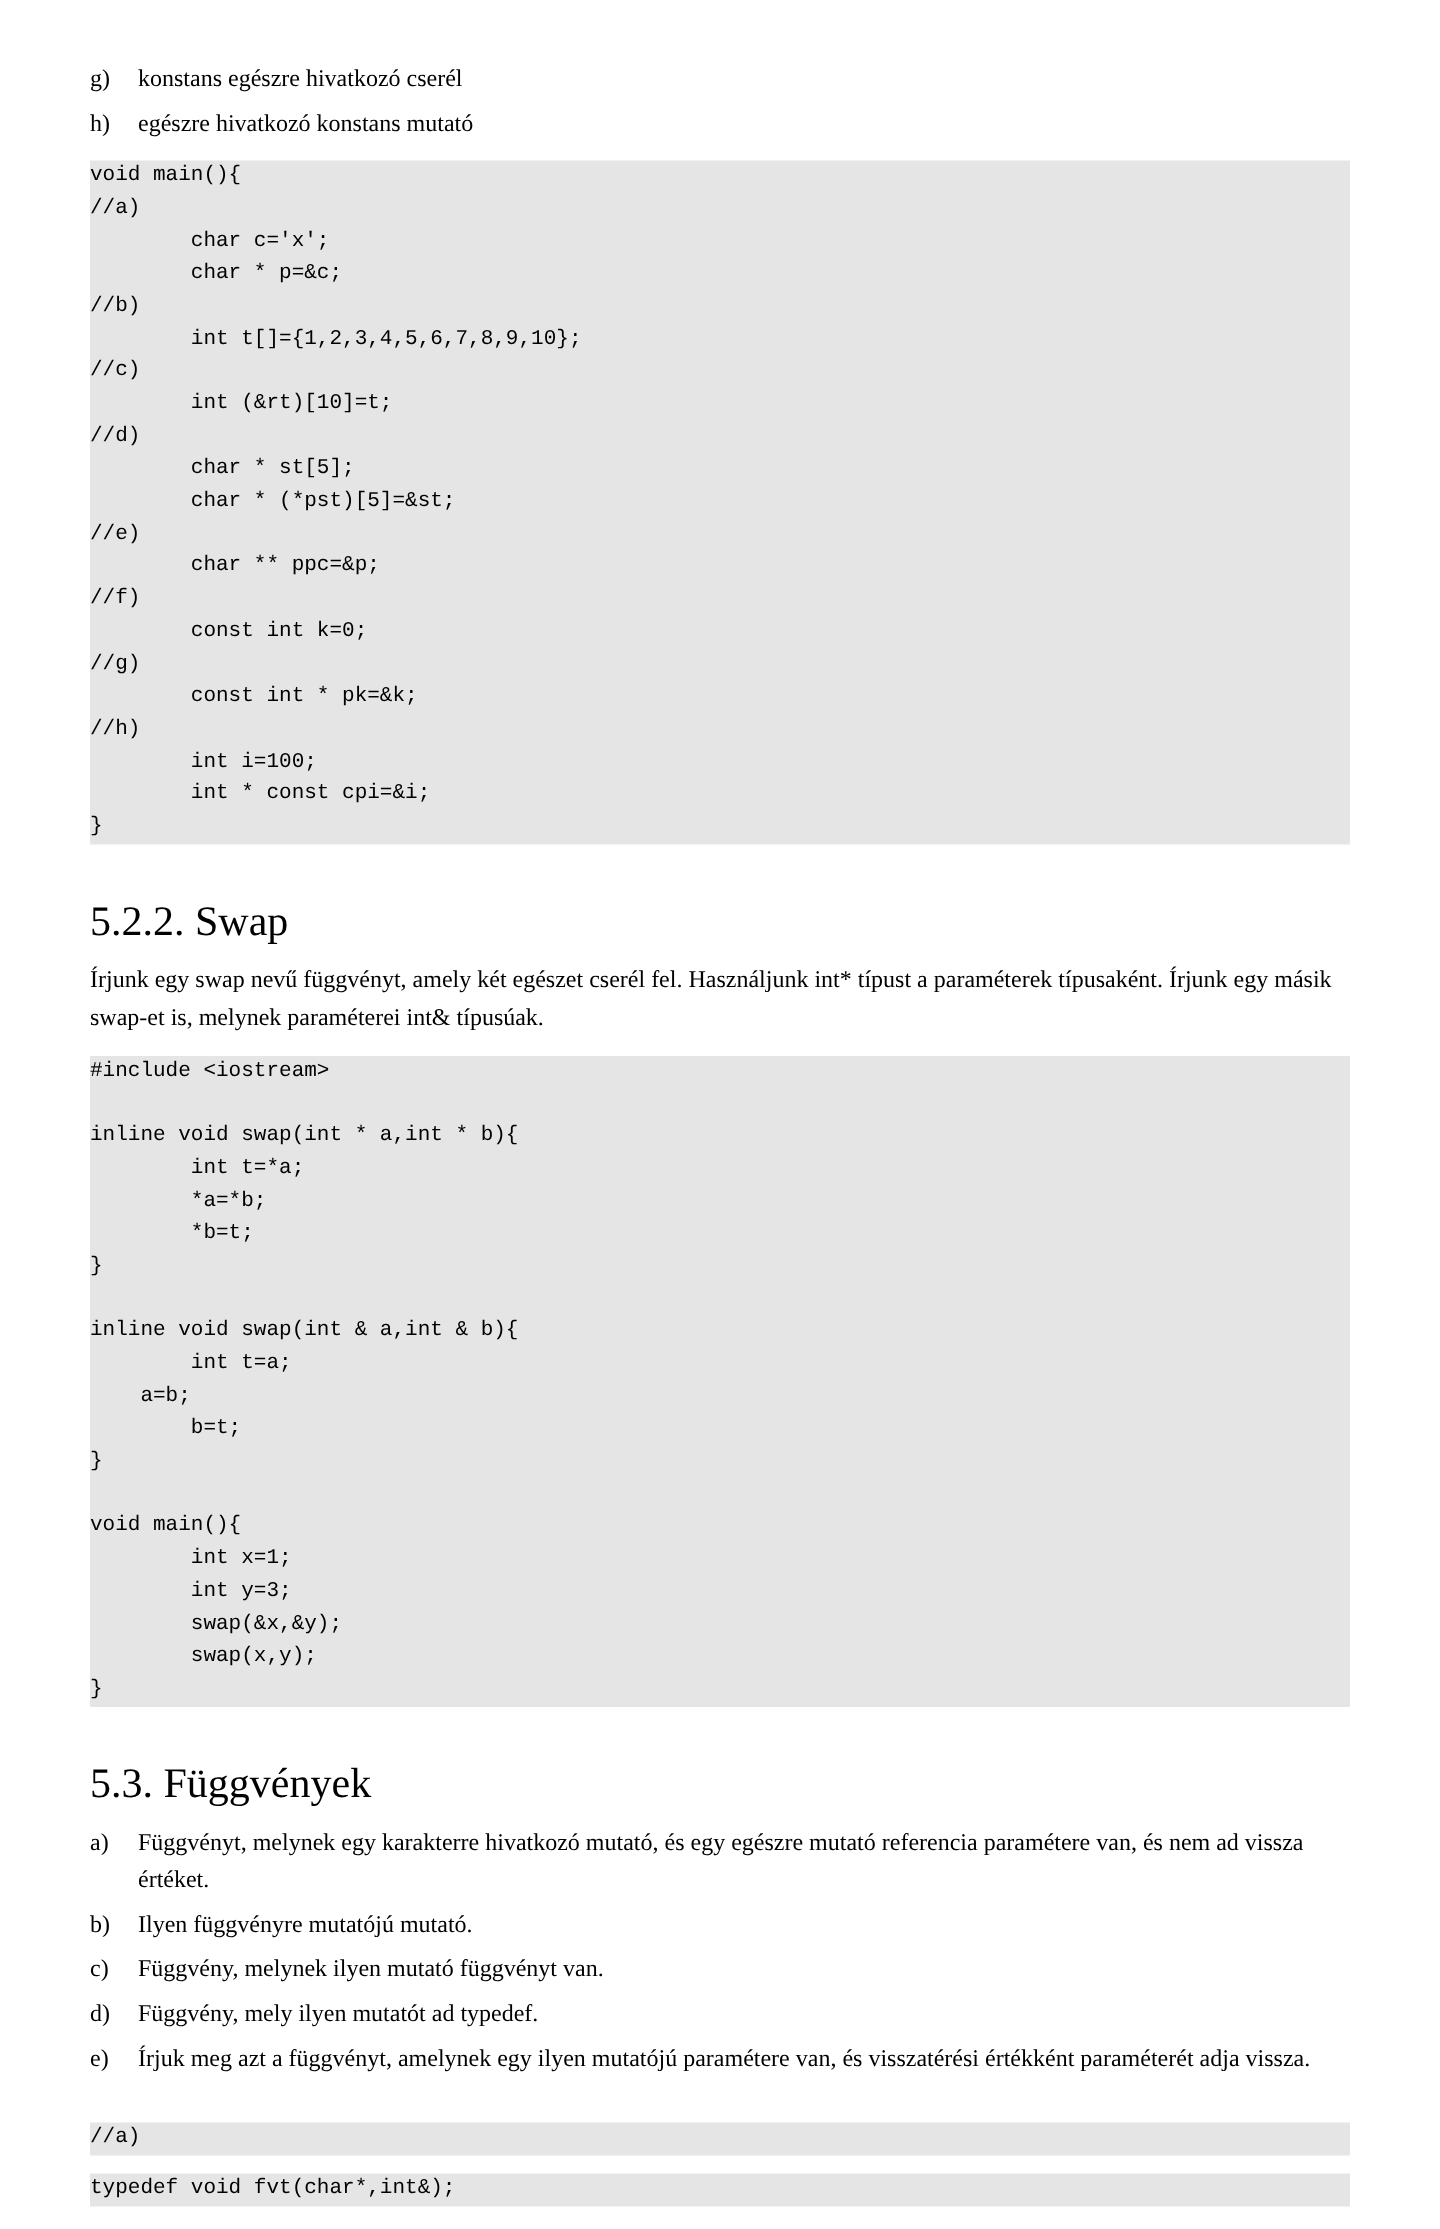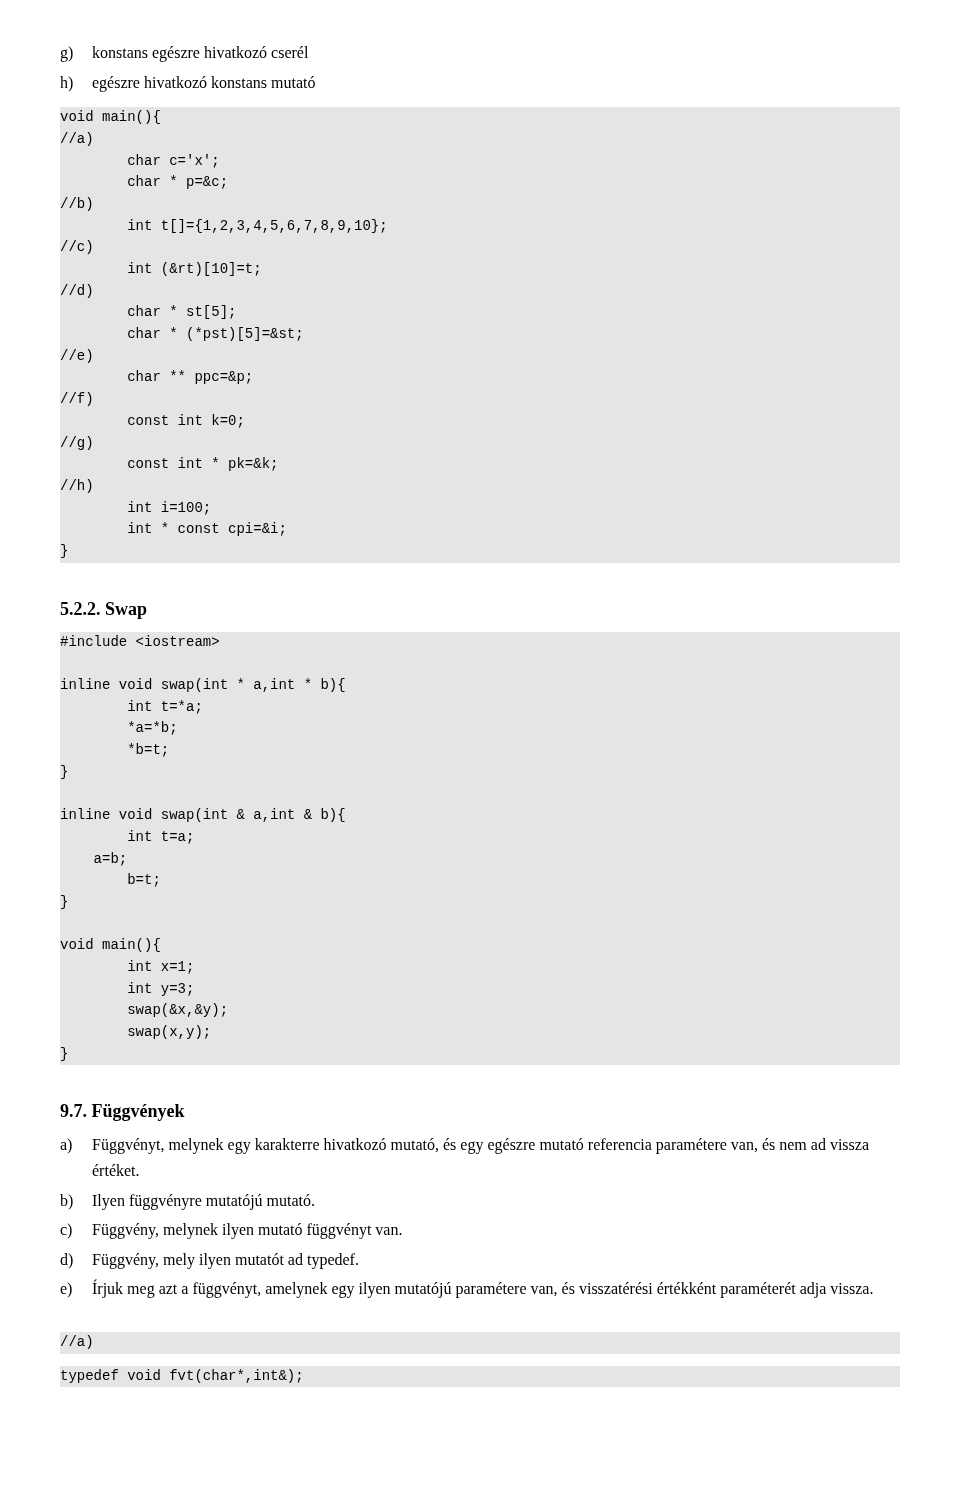--- a/index.html
+++ b/index.html
@@ -21,22 +21,22 @@
     .code-block {
       font-family: 'Courier New', Courier, monospace;
       font-size: 14px;
       line-height: 1.55;
       background: #e5e5e5;
       margin: 12px 0;
       white-space: pre;
     }
 
     .section-heading {
-      font-size: 18px;
-      font-weight: bold;
+      font-size: 28px;
+      font-weight: normal;
       margin-top: 26px;
       margin-bottom: 10px;
     }
 
     .body-text {
       font-size: 16px;
       line-height: 1.6;
       margin-bottom: 6px;
     }
 
@@ -96,20 +96,21 @@
         const int k=0;
 //g)
         const int * pk=&amp;k;
 //h)
         int i=100;
         int * const cpi=&amp;i;
 }</pre>
 
 <div class="section-52">
   <div class="section-heading">5.2.2. Swap</div>
+  <p class="body-text">Írjunk egy swap nevű függvényt, amely két egészet cserél fel. Használjunk int* típust a paraméterek típusaként. Írjunk egy másik swap-et is, melynek paraméterei int&amp; típusúak.</p>
   <pre class="code-block">#include &lt;iostream&gt;
 
 inline void swap(int * a,int * b){
         int t=*a;
         *a=*b;
         *b=t;
 }
 
 inline void swap(int &amp; a,int &amp; b){
         int t=a;
@@ -119,21 +120,21 @@
 
 void main(){
         int x=1;
         int y=3;
         swap(&amp;x,&amp;y);
         swap(x,y);
 }</pre>
 </div>
 
 <div class="section-53">
-  <div class="section-heading">9.7. Függvények</div>
+  <div class="section-heading">5.3. Függvények</div>
 
   <div style="margin-top: 6px;">
     <div class="list-item">
       <span class="list-label">a)</span>
       <span class="list-content">Függvényt, melynek egy karakterre hivatkozó mutató, és egy egészre mutató referencia paramétere van, és nem ad vissza értéket.</span>
     </div>
     <div class="list-item">
       <span class="list-label">b)</span>
       <span class="list-content">Ilyen függvényre mutatójú mutató.</span>
     </div>

